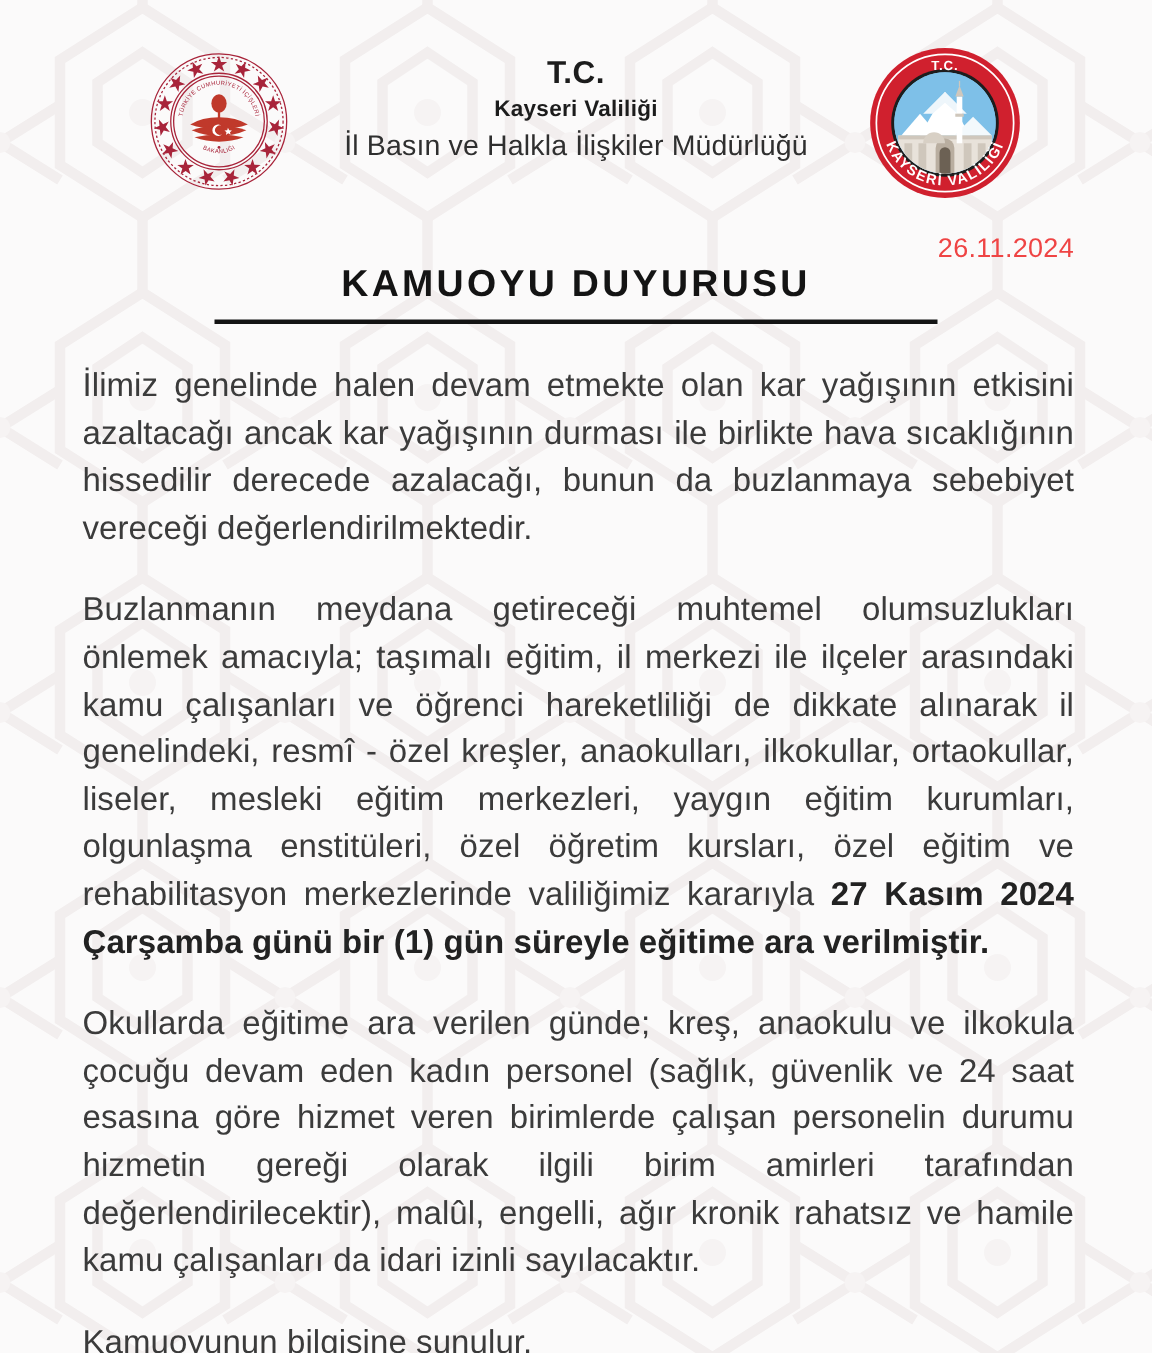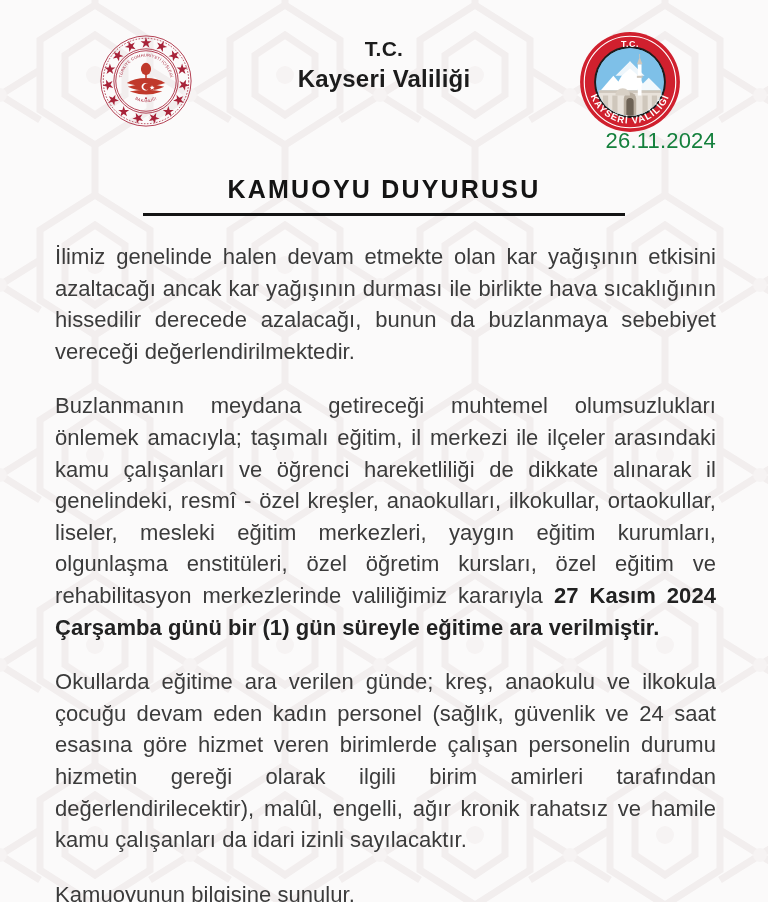--- a/index.html
+++ b/index.html
@@ -61,44 +61,44 @@
     text-align: center;
   }
   .title-tc {
     font-size: 21px;
     font-weight: bold;
     letter-spacing: 0.3px;
     color: #1c1c1c;
     line-height: 1.22;
   }
   .title-kayseri {
-    font-size: 24px;
+    font-size: 15px;
     font-weight: bold;
     letter-spacing: 0.2px;
     color: #1c1c1c;
     line-height: 1.3;
     margin-top: 1px;
     text-align: center;
   }
   .title-mudurluk {
     font-size: 19px;
     font-weight: normal;
     color: #2f2f2f;
     line-height: 1.35;
     margin-top: 3px;
     letter-spacing: 0.1px;
   }
 
   
   .date-line {
     position: absolute;
     right: 52px;
-    top: 128px;
-    font-size: 22px;
-    color: #15803d;
+    top: 155px;
+    font-size: 18px;
+    color: #ef4444;
     letter-spacing: 0.2px;
   }
 
   
   .announce-block {
     position: absolute;
     left: 0;
     top: 176px;
     width: 768px;
     text-align: center;
@@ -227,20 +227,21 @@
       <g fill="#ffffff">
         <path d="M52.5 53.5 a4 4 0 1 0 0 5 a3.2 3.2 0 1 1 0 -5 Z"></path>
         <polygon points="56.2,54.4 57.1,56.1 59,56.2 57.6,57.4 58.1,59.2 56.4,58.2 54.8,59.3 55.2,57.4 53.8,56.3 55.7,56.1"></polygon>
       </g>
       <circle cx="50" cy="68" r="1" fill="#a8243a"></circle>
     </svg>
 
     <div class="header-titles">
       <div class="title-tc">T.C.</div>
       <div class="title-kayseri">Kayseri Valiliği</div>
+      <div class="title-mudurluk">İl  Basın ve Halkla İlişkiler Müdürlüğü</div>
     </div>
 
     <svg class="emblem-right" viewBox="0 0 100 100" aria-hidden="true">
       <circle cx="50" cy="50" r="48" fill="#d0202e"></circle>
       <circle cx="50" cy="50" r="44" fill="none" stroke="#ffffff" stroke-width="1.1"></circle>
       <circle cx="50" cy="50" r="34.5" fill="#1d1d1d"></circle>
       <circle cx="50" cy="50" r="32.5" fill="#7ec0e8"></circle>
 
       <defs>
         <clipPath id="inner">

